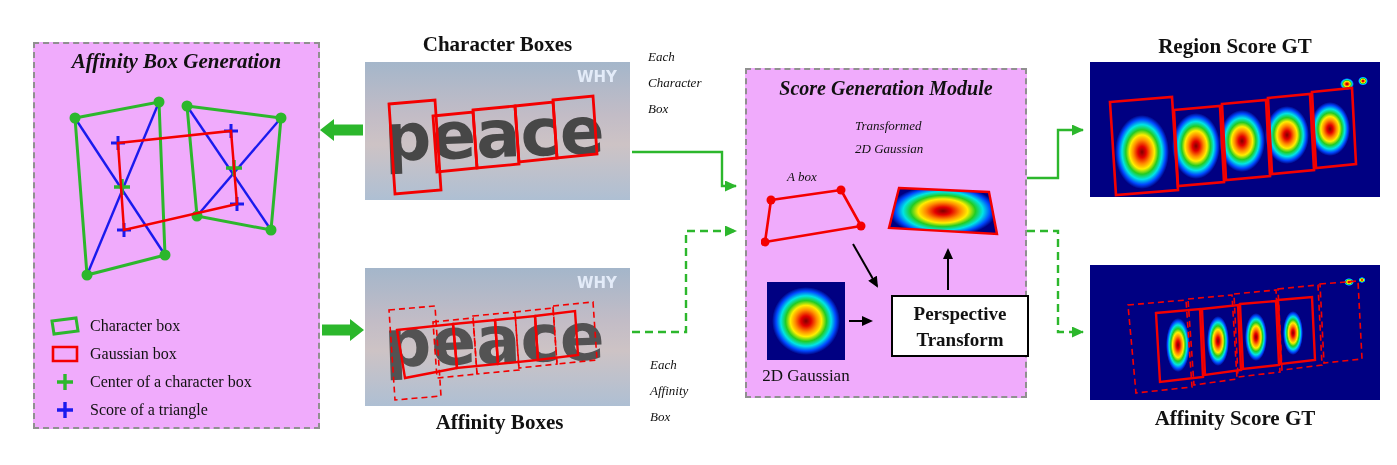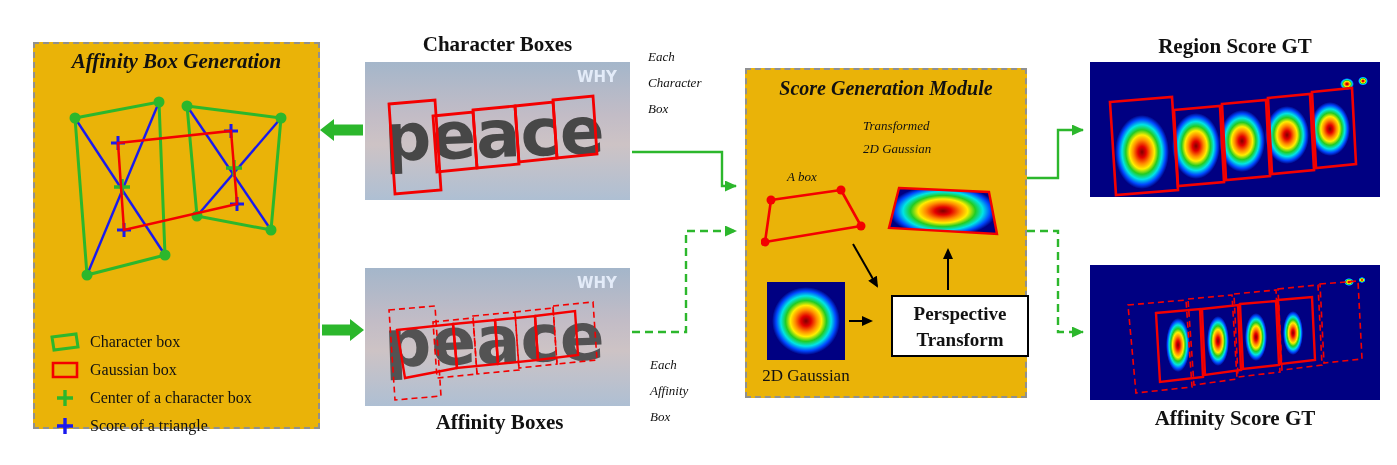--- a/index.html
+++ b/index.html
@@ -1,20 +1,20 @@
 <!DOCTYPE html>
 <html style="--green: #2cb72c; --red: #f40000; --blue: #1a1aee; --navy: #000082; --gray_border: #909090;"><head>
 <meta charset="utf-8">
 <style>
   html,body{margin:0;padding:0;background:#fff;}
   #canvas{position:relative;width:1397px;height:465px;background:#fff;overflow:hidden;
           font-family:"Liberation Serif",serif;color:#111;}
   .abs{position:absolute;}
   .fig-title{font-weight:bold;font-size:21px;text-align:center;}
-  .panel{border:2px dashed var(--gray_border);box-sizing:border-box;background:#eab308;}
+  .panel{border:2px dashed var(--gray_border);box-sizing:border-box;background:#f0abfc;}
   .panel-title{font-weight:bold;font-style:italic;font-size:21px;text-align:center;width:100%;}
   .flow-label{font-style:italic;font-size:13px;text-align:left;line-height:26px;}
   .legend-row{display:flex;align-items:center;gap:7px;height:28px;padding-left:10px;}
   .legend-label{font-size:16px;white-space:nowrap;}
   .module-title{font-weight:bold;font-style:italic;font-size:20px;text-align:center;width:100%;}
   .small-label{font-size:17px;text-align:center;}
   .pt-box{border:2px solid #000;box-sizing:border-box;background:#fff;text-align:center;
           font-weight:bold;font-size:19px;line-height:26px;padding-top:4px;}
   svg{display:block;}
   .st-green{stroke:var(--green);fill:none;}
@@ -75,21 +75,21 @@
       <circle cx="234" cy="38" r="5.5" class="f-green"></circle>
       <circle cx="224" cy="150" r="5.5" class="f-green"></circle>
       <circle cx="150" cy="136" r="5.5" class="f-green"></circle>
       <path d="M179 88 H195 M187 80 V96" class="st-green" stroke-width="3.5"></path>
       <path d="M177 51 H191 M184 44 V58" class="st-blue" stroke-width="3"></path>
       <path d="M183 124 H197 M190 117 V131" class="st-blue" stroke-width="3"></path>
 
       <polygon points="71,63 184,51 190,124 77,150" class="st-red" stroke-width="2.5"></polygon>
     </svg>
 
-    <div class="abs" style="left:2px;top:284px;width:282px;">
+    <div class="abs" style="left:2px;top:268px;width:282px;">
       <div class="legend-row">
         <svg width="36" height="22">
           <polygon points="5,6 29,3 31,16 7,19" class="st-green" stroke-width="3"></polygon>
           </svg>
         <span class="legend-label">Character box</span>
       </div>
       <div class="legend-row">
         <svg width="36" height="22">
           <polygon points="6,4 30,4 30,18 6,18" class="st-red" stroke-width="2.6"></polygon>
           </svg>
@@ -155,21 +155,21 @@
     <div class="abs flow-label" style="left:40px;top:86px;width:80px;margin-top:8px;">A box</div>
 
     <svg class="abs" style="left:14px;top:114px;" width="108" height="64" viewBox="0 0 108 64">
       <polygon points="10,16 80,6 100,42 4,58" class="st-red" stroke-width="2.6" stroke-linejoin="round"></polygon>
       <circle cx="10" cy="16" r="4.5" class="f-red"></circle>
       <circle cx="80" cy="6" r="4.5" class="f-red"></circle>
       <circle cx="100" cy="42" r="4.5" class="f-red"></circle>
       <circle cx="4" cy="58" r="4.5" class="f-red"></circle>
     </svg>
 
-    <div class="abs flow-label" style="left:116px;top:44px;width:155px;line-height:23px;">
+    <div class="abs flow-label" style="left:108px;top:44px;width:155px;line-height:23px;">
       <div>Transformed</div>
       <div>2D Gaussian</div>
     </div>
 
     <svg class="abs" style="left:138px;top:112px;" width="118" height="60" viewBox="0 0 118 60">
       <defs>
           <clipPath id="trapClip">
             <polygon points="14,6 104,10 112,52 4,46"></polygon>
           </clipPath>
         </defs>

